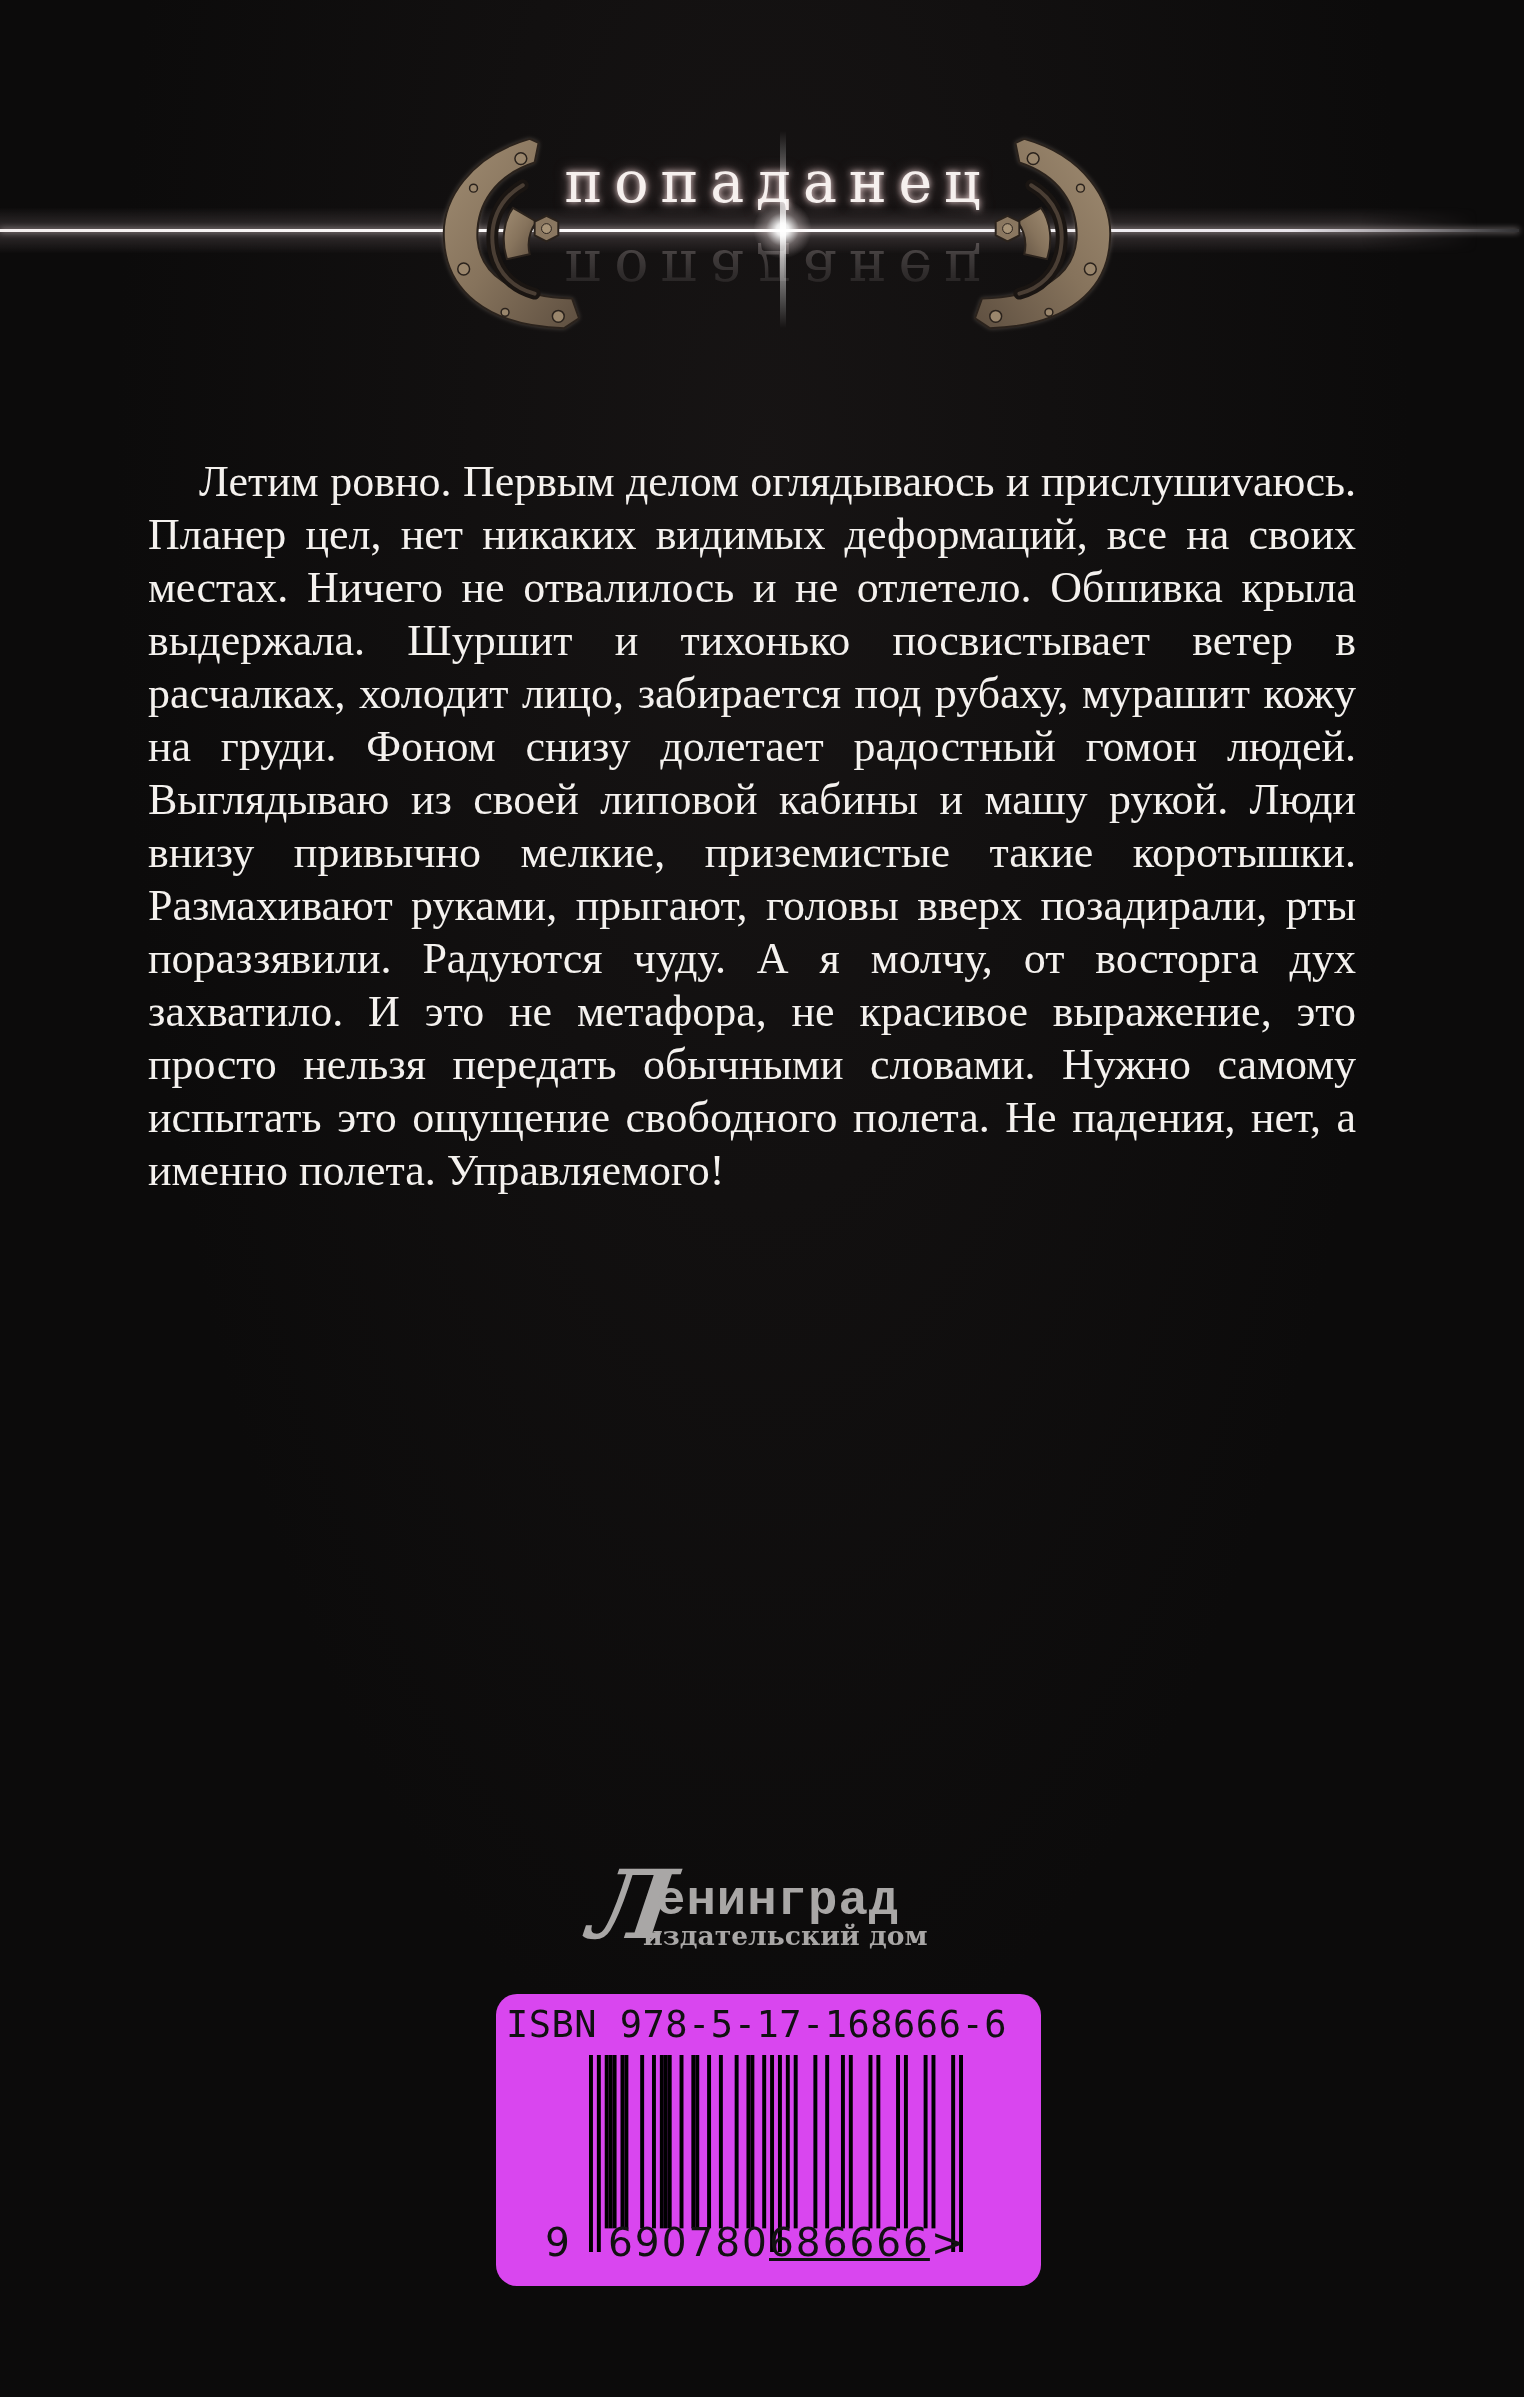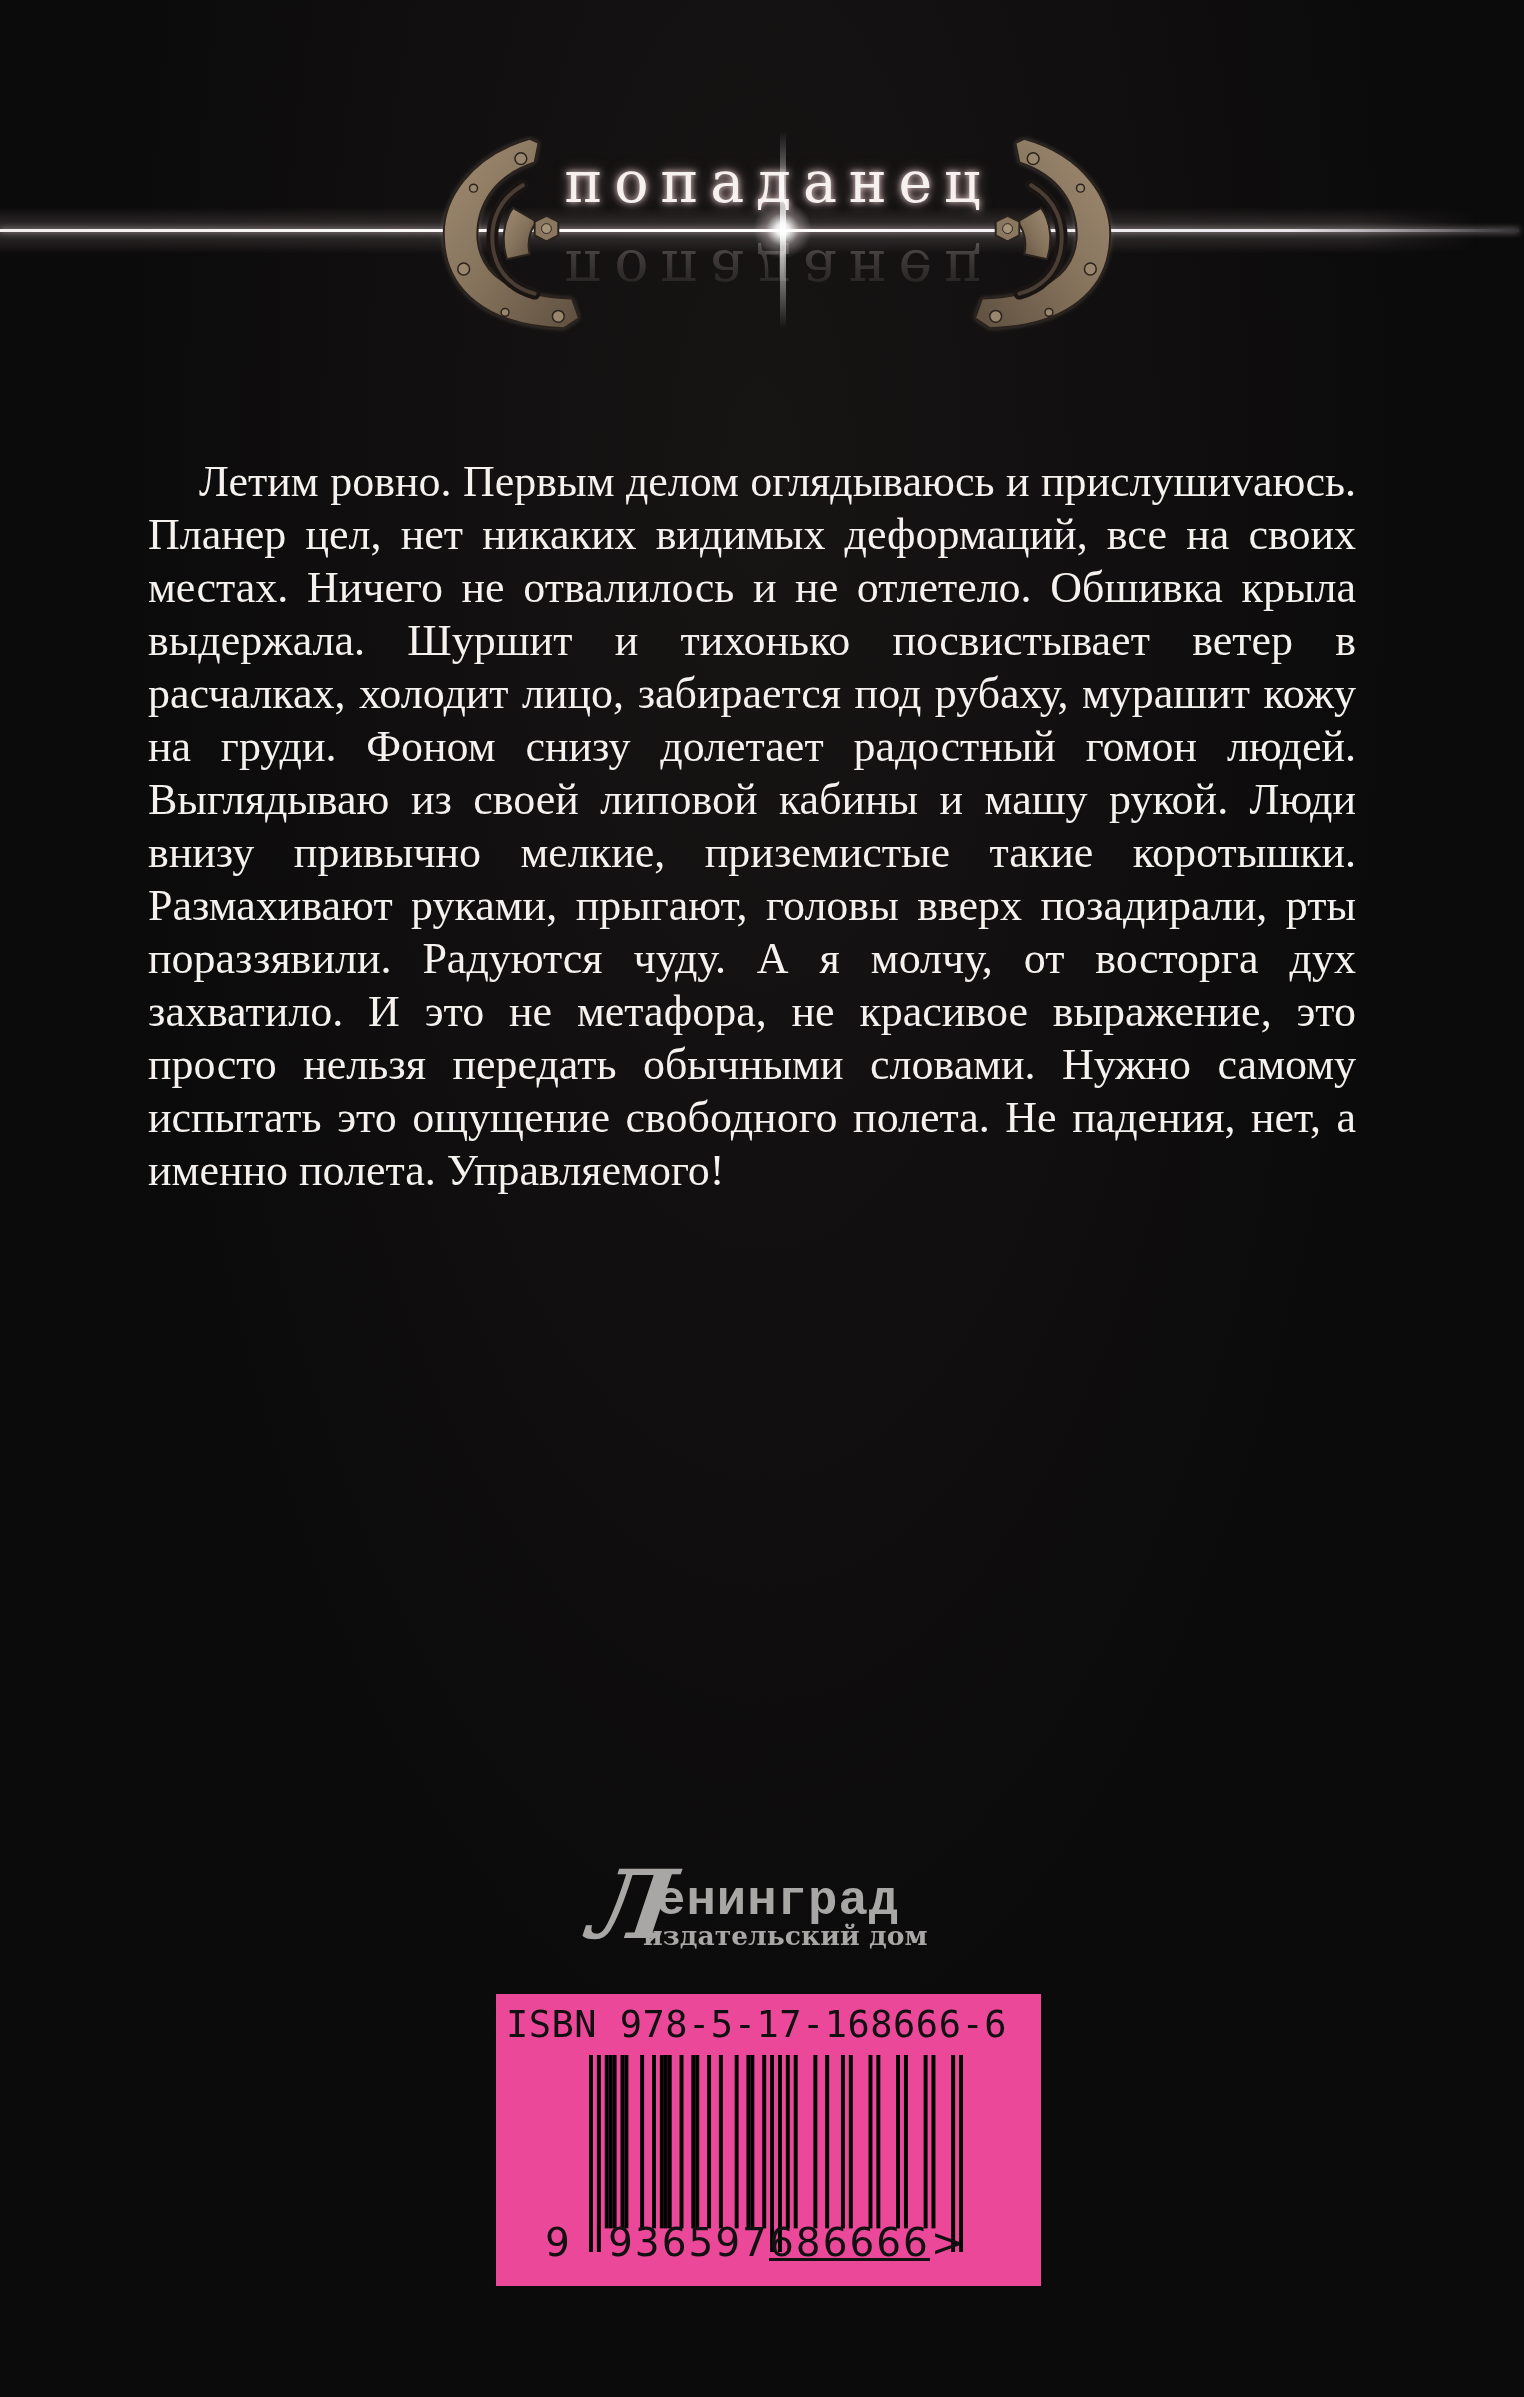--- a/index.html
+++ b/index.html
@@ -88,21 +88,22 @@
   }
   .pub-sub {
     position: absolute; left: 52px; top: 66px;
     font-family: "DejaVu Serif", serif; font-weight: bold;
     font-size: 26.6px; line-height: 1;
   }
 
   
   .isbn-box {
     position: absolute; left: 496px; top: 1994px; width: 545px; height: 292px;
-    background: #ec4899;
+    background: #d946ef;
+    border-radius: 21px;
   }
   .isbn-text {
     position: absolute; left: 9.9px; top: 11.8px;
     font-family: "DejaVu Sans Mono", "Liberation Mono", monospace;
     font-size: 37px; color: #111; line-height: 1; letter-spacing: 0.5px;
   }
   .barcode { position: absolute; left: 93px; top: 61px; width: 374px; height: 197px; }
   .barcode-digits {
     position: absolute; top: 229px; left: 49px;
     font-family: "DejaVu Sans", sans-serif; font-size: 39px; color: #111; line-height: 1;
@@ -222,18 +223,18 @@
       <rect x="73" y="0" width="1" height="44" fill="#000"></rect>
       <rect x="78" y="0" width="1" height="44" fill="#000"></rect>
       <rect x="80" y="0" width="1" height="44" fill="#000"></rect>
       <rect x="85" y="0" width="1" height="44" fill="#000"></rect>
       <rect x="87" y="0" width="1" height="44" fill="#000"></rect>
       <rect x="92" y="0" width="1" height="50" fill="#000"></rect>
       <rect x="94" y="0" width="1" height="50" fill="#000"></rect>
     </svg>
   <div class="barcode-digits">
     <span class="bd-first">9</span>
-    <span class="bd-left">936597</span>
+    <span class="bd-left">690780</span>
     <span class="bd-right">686666</span>
     <span class="bd-arrow">&gt;</span>
   </div>
 </div>
 
 
 </body></html>

